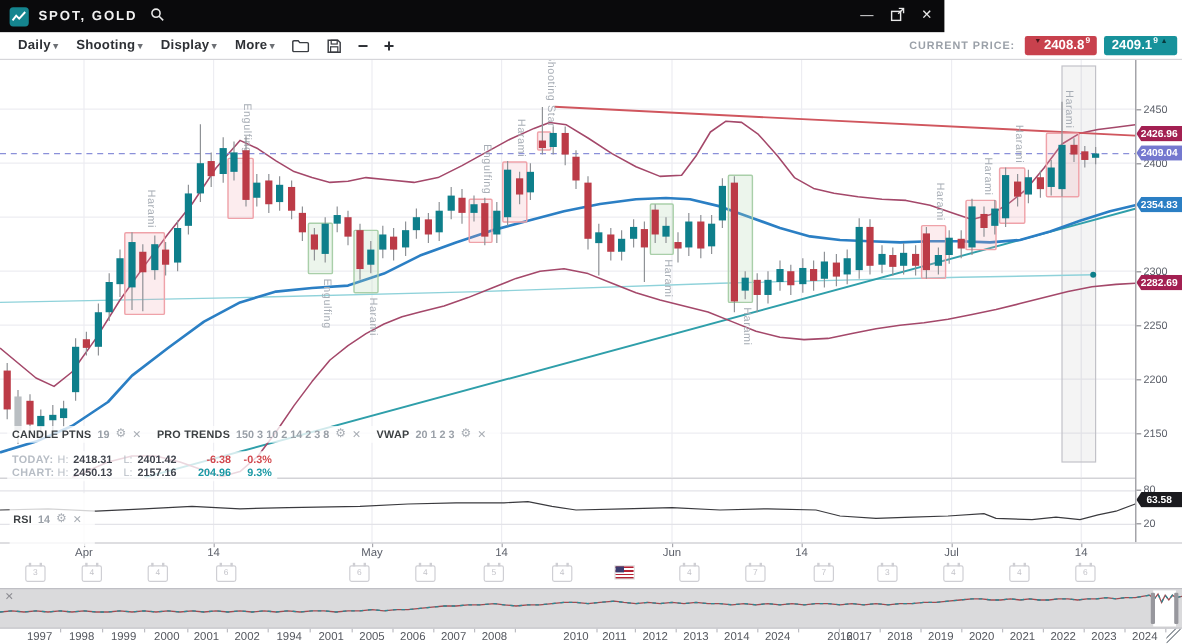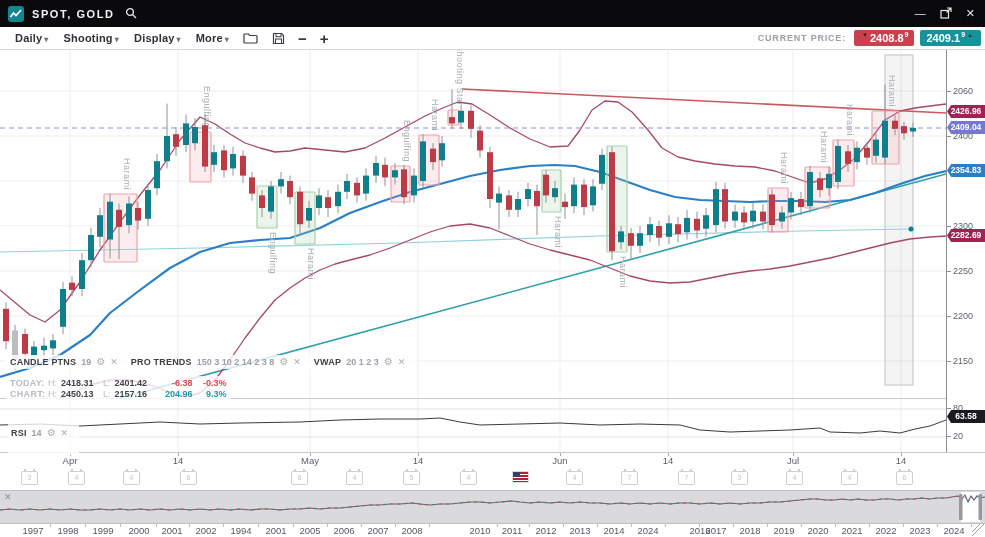--- a/index.html
+++ b/index.html
@@ -1,19 +1,19 @@
 <!DOCTYPE html>
 <html><head>
 <meta charset="utf-8">
 <style>
   html,body{margin:0;padding:0}
   body{width:985px;height:537px;overflow:hidden;position:relative;background:#fff;
        font-family:"Liberation Sans",sans-serif;-webkit-font-smoothing:antialiased}
   
-  .titlebar{position:absolute;top:0;left:0;width:985px;height:27px;background:#0a0a0c;
+  .titlebar{position:absolute;top:0;left:0;width:787px;height:27px;background:#0a0a0c;
             display:flex;align-items:center;color:#fff;z-index:30}
   .logo{width:16px;height:16px;border-radius:3px;background:#15858f;margin:0 8px 0 8px;display:flex;align-items:center;justify-content:center}
   .title-text{font-size:11px;font-weight:700;letter-spacing:1.6px;color:#f2f2f2}
   .tsearch{margin-left:10px;cursor:pointer}
   .win-controls{margin-left:auto;display:flex;align-items:center;gap:14px;margin-right:10px}
   .win-btn{color:#e8e8e8;font-size:11px;cursor:pointer;line-height:1}
   
   .toolbar{position:absolute;top:27px;left:0;width:985px;height:22px;background:#fff;
            border-bottom:1px solid #d6d6da;display:flex;align-items:center;z-index:30;font-size:11px;color:#2e3136}
   .menu{margin-left:15px;font-weight:700;letter-spacing:.2px;cursor:pointer;white-space:nowrap}
@@ -440,21 +440,21 @@
 </div>
 
 <div class="rsi-legend">
   <span class="lg-name">RSI</span>
   <span class="lg-params">14</span>
   <span class="lg-gear">⚙</span>
   <span class="lg-x">✕</span>
 </div>
 
 <div class="right-axis" id="right-axis">
-    <div class="ytick" style="top: 86px;">2060</div>
+    <div class="ytick" style="top: 86px;">2450</div>
     <div class="ytick" style="top: 131px;">2400</div>
     <div class="ytick" style="top: 221px;">2300</div>
     <div class="ytick" style="top: 266px;">2250</div>
     <div class="ytick" style="top: 311px;">2200</div>
     <div class="ytick" style="top: 356px;">2150</div>
     <div class="abadge" style="top: 105px; background: rgb(163, 32, 82);">2426.96</div>
     <div class="abadge" style="top: 121px; background: rgb(116, 120, 207);">2409.04</div>
     <div class="abadge" style="top: 164px; background: rgb(43, 127, 196);">2354.83</div>
     <div class="abadge" style="top: 229px; background: rgb(163, 32, 82);">2282.69</div>
     <div class="ytick" style="top: 403px;">80</div>

